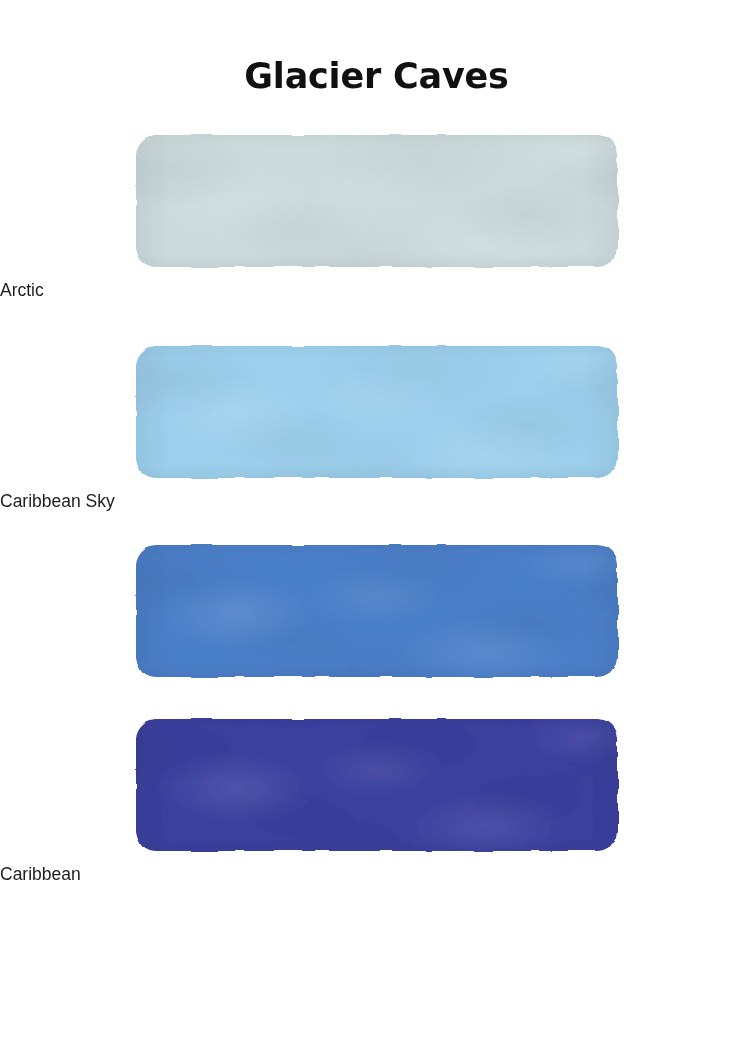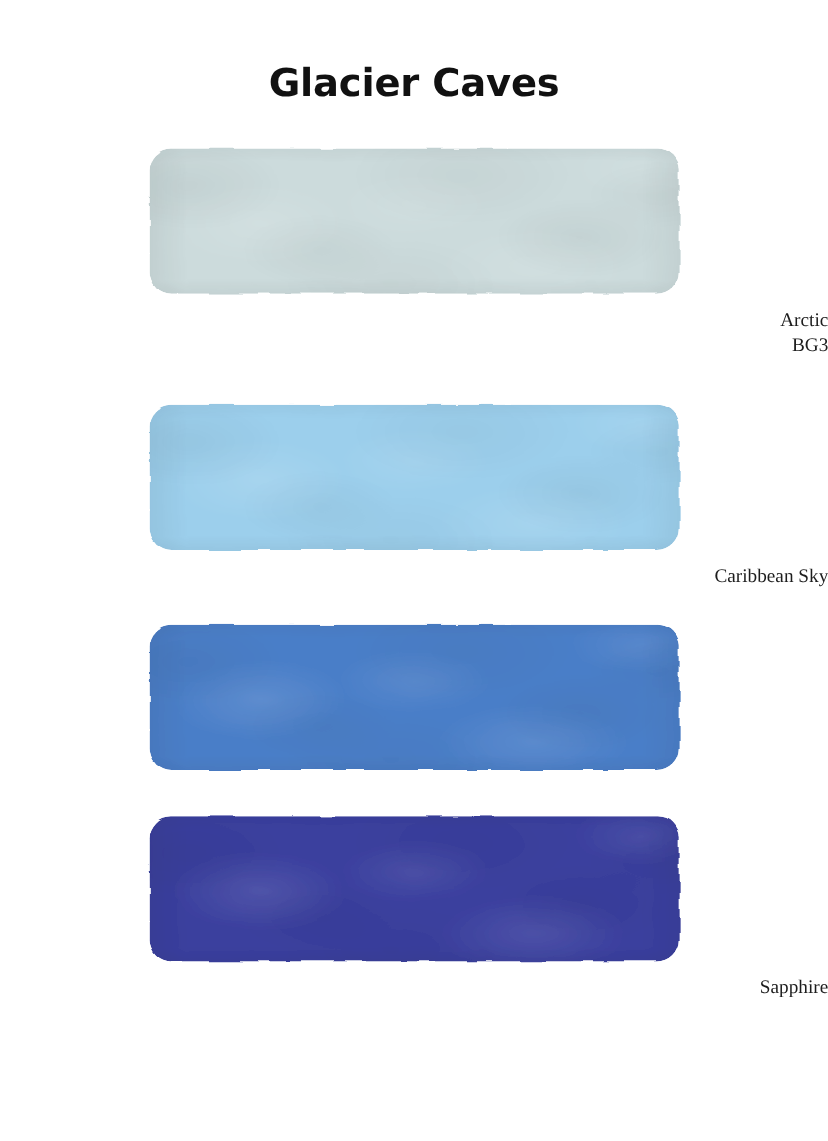--- a/index.html
+++ b/index.html
@@ -110,25 +110,25 @@
     border-radius: 20px;
     mix-blend-mode: multiply;
     opacity: 0.22;
     background:
       linear-gradient(to right, rgba(0,0,0,0.22), rgba(0,0,0,0) 7%, rgba(0,0,0,0) 93%, rgba(0,0,0,0.20)),
       linear-gradient(to bottom, rgba(0,0,0,0.14), rgba(0,0,0,0) 9%, rgba(0,0,0,0) 90%, rgba(0,0,0,0.18));
   }
 
   .swatch-caption {
     width: 753px;
-    text-align: right;
+    text-align: left;
     color: #1d1d1d;
     font-size: 17.5px;
     line-height: 22.5px;
-    font-family: Liberation Serif, serif;
+    font-family: Liberation Sans, sans-serif;
     font-weight: 400;
   }
 
   .swatch-caption .name { display: block; }
   .swatch-caption .code { display: block; }
 
   .defs { position: absolute; width: 0; height: 0; overflow: hidden; }
 </style>
 </head>
 <body style="background: rgb(255, 255, 255);">
@@ -152,21 +152,20 @@
       <div class="swatch-chip-wrap">
         <div class="swatch-chip">
           <div class="base" style="background:#ccdbdc;"></div>
           <div class="grain"></div>
           <div class="grain2"></div>
           <div class="edge"></div>
         </div>
       </div>
       <div class="swatch-caption" style="margin-top: 12px; color: rgb(29, 29, 29);">
         <span class="name">Arctic</span>
-        <span class="code">BG3</span>
       </div>
     </div>
 
     <div class="swatch-entry" style="margin-top:44px;">
       <div class="swatch-chip-wrap">
         <div class="swatch-chip">
           <div class="base" style="background:#9ccfec;"></div>
           <div class="grain"></div>
           <div class="grain2"></div>
           <div class="edge"></div>
@@ -191,18 +190,18 @@
     <div class="swatch-entry" style="margin-top:42px;">
       <div class="swatch-chip-wrap">
         <div class="swatch-chip">
           <div class="base" style="background:#3a3f9e;"></div>
           <div class="grain"></div>
           <div class="grain2"></div>
           <div class="edge"></div>
         </div>
       </div>
       <div class="swatch-caption" style="margin-top: 12px; color: rgb(29, 29, 29);">
-        <span class="name">Sapphire</span>
+        <span class="name">Caribbean</span>
       </div>
     </div>
 
   </div>
 </div>
 
 </body></html>

